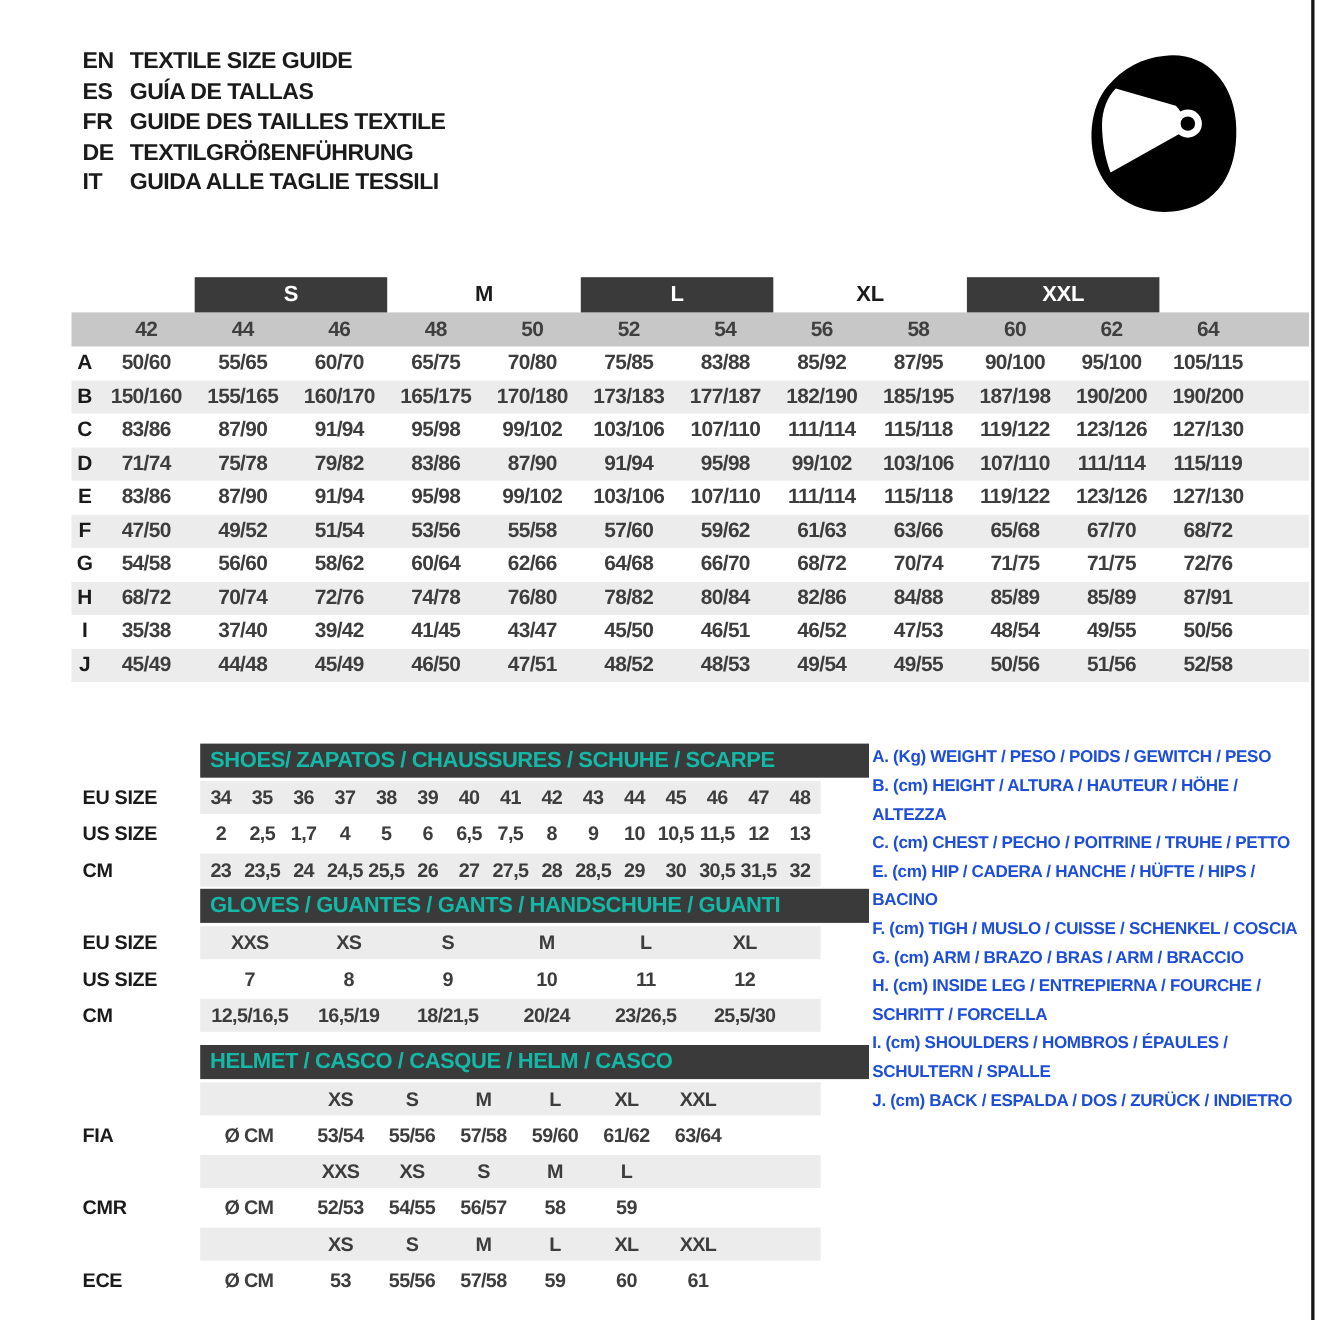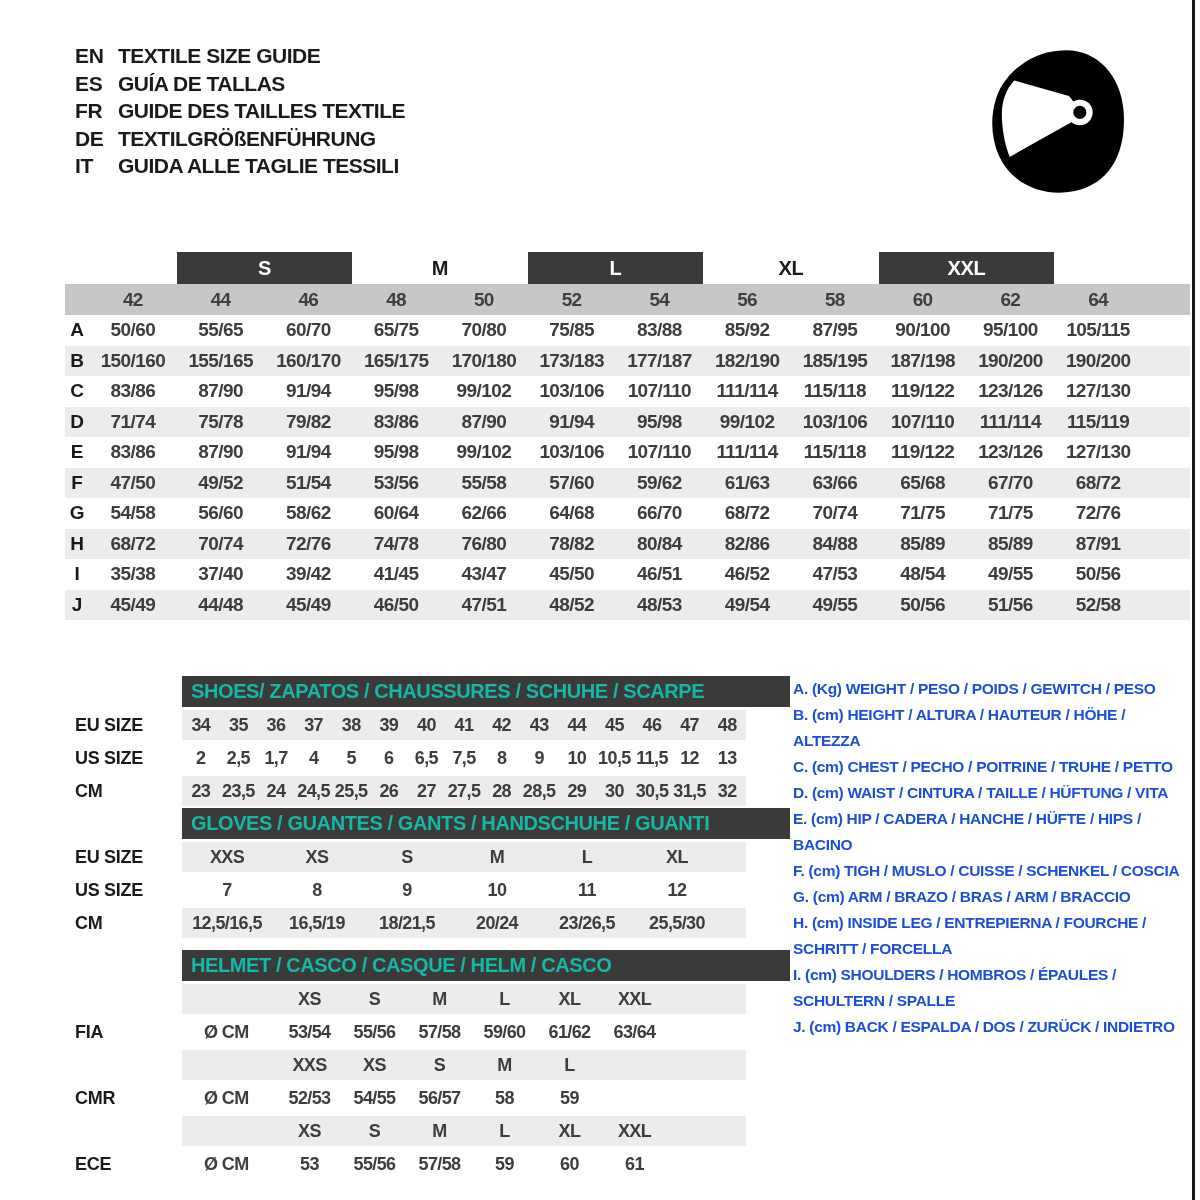--- a/index.html
+++ b/index.html
@@ -450,21 +450,20 @@
             <div class="s-cell">61</div>
           </div>
         </div>
       </div>
   </section>
 
   <aside class="legend" id="legend">
       <p class="legend-item">A. (Kg) WEIGHT / PESO / POIDS / GEWITCH / PESO</p>
       <p class="legend-item">B. (cm) HEIGHT / ALTURA / HAUTEUR / HÖHE / ALTEZZA</p>
       <p class="legend-item">C. (cm) CHEST / PECHO / POITRINE / TRUHE / PETTO</p>
-      <p class="legend-item">D. (cm) WAIST / CINTURA / TAILLE / HÜFTUNG / VITA</p>
       <p class="legend-item">E. (cm) HIP / CADERA / HANCHE / HÜFTE / HIPS / BACINO</p>
       <p class="legend-item">F. (cm) TIGH / MUSLO / CUISSE / SCHENKEL / COSCIA</p>
       <p class="legend-item">G. (cm) ARM / BRAZO / BRAS / ARM / BRACCIO</p>
       <p class="legend-item">H. (cm) INSIDE LEG / ENTREPIERNA / FOURCHE / SCHRITT / FORCELLA</p>
       <p class="legend-item">I. (cm) SHOULDERS / HOMBROS / ÉPAULES / SCHULTERN / SPALLE</p>
       <p class="legend-item">J. (cm) BACK / ESPALDA / DOS / ZURÜCK / INDIETRO</p>
     </aside>
 </div>
 
 </body></html>

